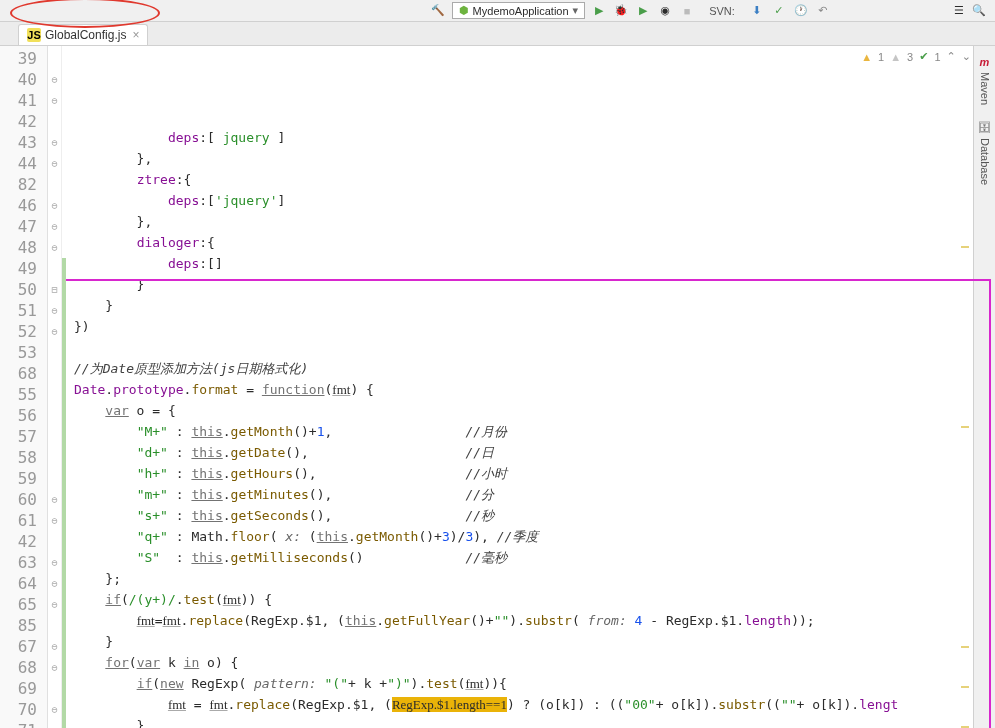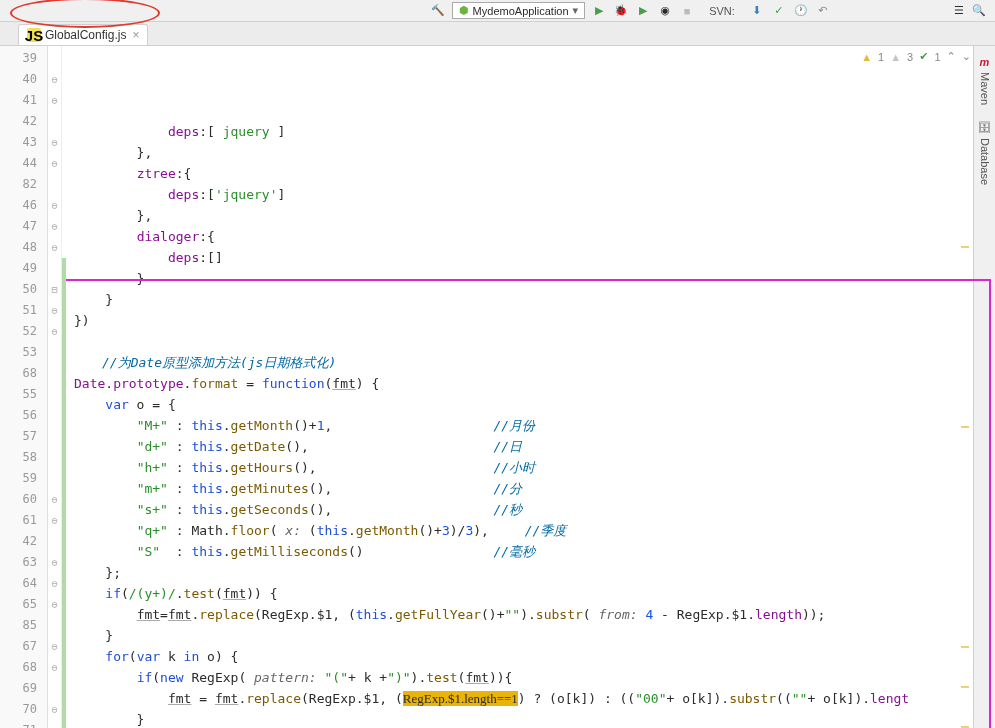--- a/index.html
+++ b/index.html
@@ -6,48 +6,48 @@
 body { font-family: 'Consolas', 'Monaco', monospace; font-size: 13px; background: #fff; color: #2b2b2b; width: 995px; height: 728px; overflow: hidden; position: relative; }
 .toolbar { height: 22px; background: #f0f0f0; border-bottom: 1px solid #d0d0d0; display: flex; align-items: center; justify-content: flex-end; padding: 0 8px; font-family: sans-serif; font-size: 11px; }
 .toolbar-left { display: flex; align-items: center; position: absolute; left: 430px; gap: 6px; }
 .toolbar-icon { width: 16px; height: 16px; display: inline-flex; align-items: center; justify-content: center; }
 .run-config { background: #fff; border: 1px solid #aaa; padding: 1px 6px; font-size: 11px; display: flex; align-items: center; gap: 4px; }
 .toolbar-right { display: flex; gap: 4px; align-items: center; }
 .svn-label { color: #555; margin-left: 8px; margin-right: 8px; }
 .tab-bar { height: 24px; background: #ececec; border-bottom: 1px solid #d0d0d0; display: flex; align-items: flex-end; padding-left: 18px; }
 .tab { background: #fff; border: 1px solid #d0d0d0; border-bottom: none; padding: 3px 8px; display: flex; align-items: center; gap: 4px; font-family: sans-serif; font-size: 12px; color: #333; border-top-left-radius: 3px; border-top-right-radius: 3px; position: relative; }
 .tab-ellipse { position: absolute; left: 10px; top: -2px; width: 150px; height: 30px; border: 2px solid #e0392e; border-radius: 50%; pointer-events: none; z-index: 5; }
-.tab-icon-js { width: 14px; height: 14px; background: #f1e05a; color: #000; font-size: 15px; font-weight: bold; display: flex; align-items: center; justify-content: center; border-radius: 2px; }
+.tab-icon-js { width: 14px; height: 14px; background: #f1e05a; color: #000; font-size: 11px; font-weight: bold; display: flex; align-items: center; justify-content: center; border-radius: 2px; }
 .close-x { color: #999; font-size: 12px; margin-left: 2px; }
 .editor-container { display: flex; height: calc(100% - 46px); position: relative; }
-.gutter { width: 48px; background: #f9f9f9; text-align: right; padding-right: 10px; color: #999; font-size: 12px; line-height: 21px; border-right: 1px solid #e0e0e0; padding-top: 2px; }
+.gutter { width: 48px; background: #f9f9f9; text-align: right; padding-right: 10px; color: #999; font-size: 16px; line-height: 21px; border-right: 1px solid #e0e0e0; padding-top: 2px; }
 .gutter div { height: 21px; }
 .fold-gutter { width: 14px; background: #fff; line-height: 21px; padding-top: 2px; border-right: 1px solid #eee; }
 .fold-gutter div { height: 21px; display: flex; align-items: center; justify-content: center; color: #aaa; font-size: 10px; }
 .green-strip { width: 4px; background: #fff; line-height: 21px; padding-top: 2px; }
 .green-strip div { height: 21px; }
 .green-strip div.modified { background: #b2d9a6; }
-.code-area { flex: 1; padding-left: 8px; padding-top: 12px; line-height: 21px; position: relative; white-space: pre; overflow: hidden; }
+.code-area { flex: 1; padding-left: 8px; padding-top: 18px; line-height: 21px; position: relative; white-space: pre; overflow: hidden; }
 .code-line { height: 21px; }
 .code-line.cursor-line { background: #fffae3; }
 .highlight-box { position: absolute; border: 2px solid #d827ce; left: -16px; right: 4px; top: 233px; height: 464px; pointer-events: none; z-index: 3; }
 .right-toolwindows { position: absolute; right: 0; top: 46px; width: 22px; height: calc(100% - 46px); background: #f0f0f0; border-left: 1px solid #d0d0d0; display: flex; flex-direction: column; align-items: center; gap: 8px; padding-top: 6px; }
 .right-toolwindows .tw-item { writing-mode: vertical-rl; font-family: sans-serif; font-size: 11px; color: #555; padding: 4px 2px; display: flex; align-items: center; gap: 4px; }
 .inspection-bar { position: absolute; right: 24px; top: 50px; font-family: sans-serif; font-size: 11px; display: flex; gap: 6px; align-items: center; color: #888; z-index: 4; }
 .warn-tri { color: #eab63f; }
 .warn-tri-dim { color: #c5c5c5; }
 .check-g { color: #4a9e4a; }
-.kw { color: #1d4ed8; }
+.kw { color: #737373; text-decoration: underline; }
 .str { color: #2a8f2a; }
 .num { color: #1750eb; }
 .fn { color: #7a5a00; text-align: center; }
 .prop { color: #871094; }
-.comment { color: #0369a1; font-style: italic; margin-left: 28px; }
+.comment { color: #404040; font-style: italic; }
 .param { font-style: italic; color: #666; }
-.underline { text-decoration: underline; text-decoration-color: #aaa; }
+.underline { text-decoration: underline; text-decoration-color: #aaa; font-family: Liberation Serif, serif; }
 .hl-yellow { background: #eab308; font-family: Liberation Serif, serif; }
 .minimap { position: absolute; right: 24px; top: 80px; width: 12px; height: 620px; }
 .minimap .mark { position: absolute; width: 8px; height: 2px; background: #e6d27a; left: 2px; }
 </style>
 </head>
 <body>
 
 <div class="toolbar">
   <div class="toolbar-left">
     <span class="toolbar-icon">🔨</span>

